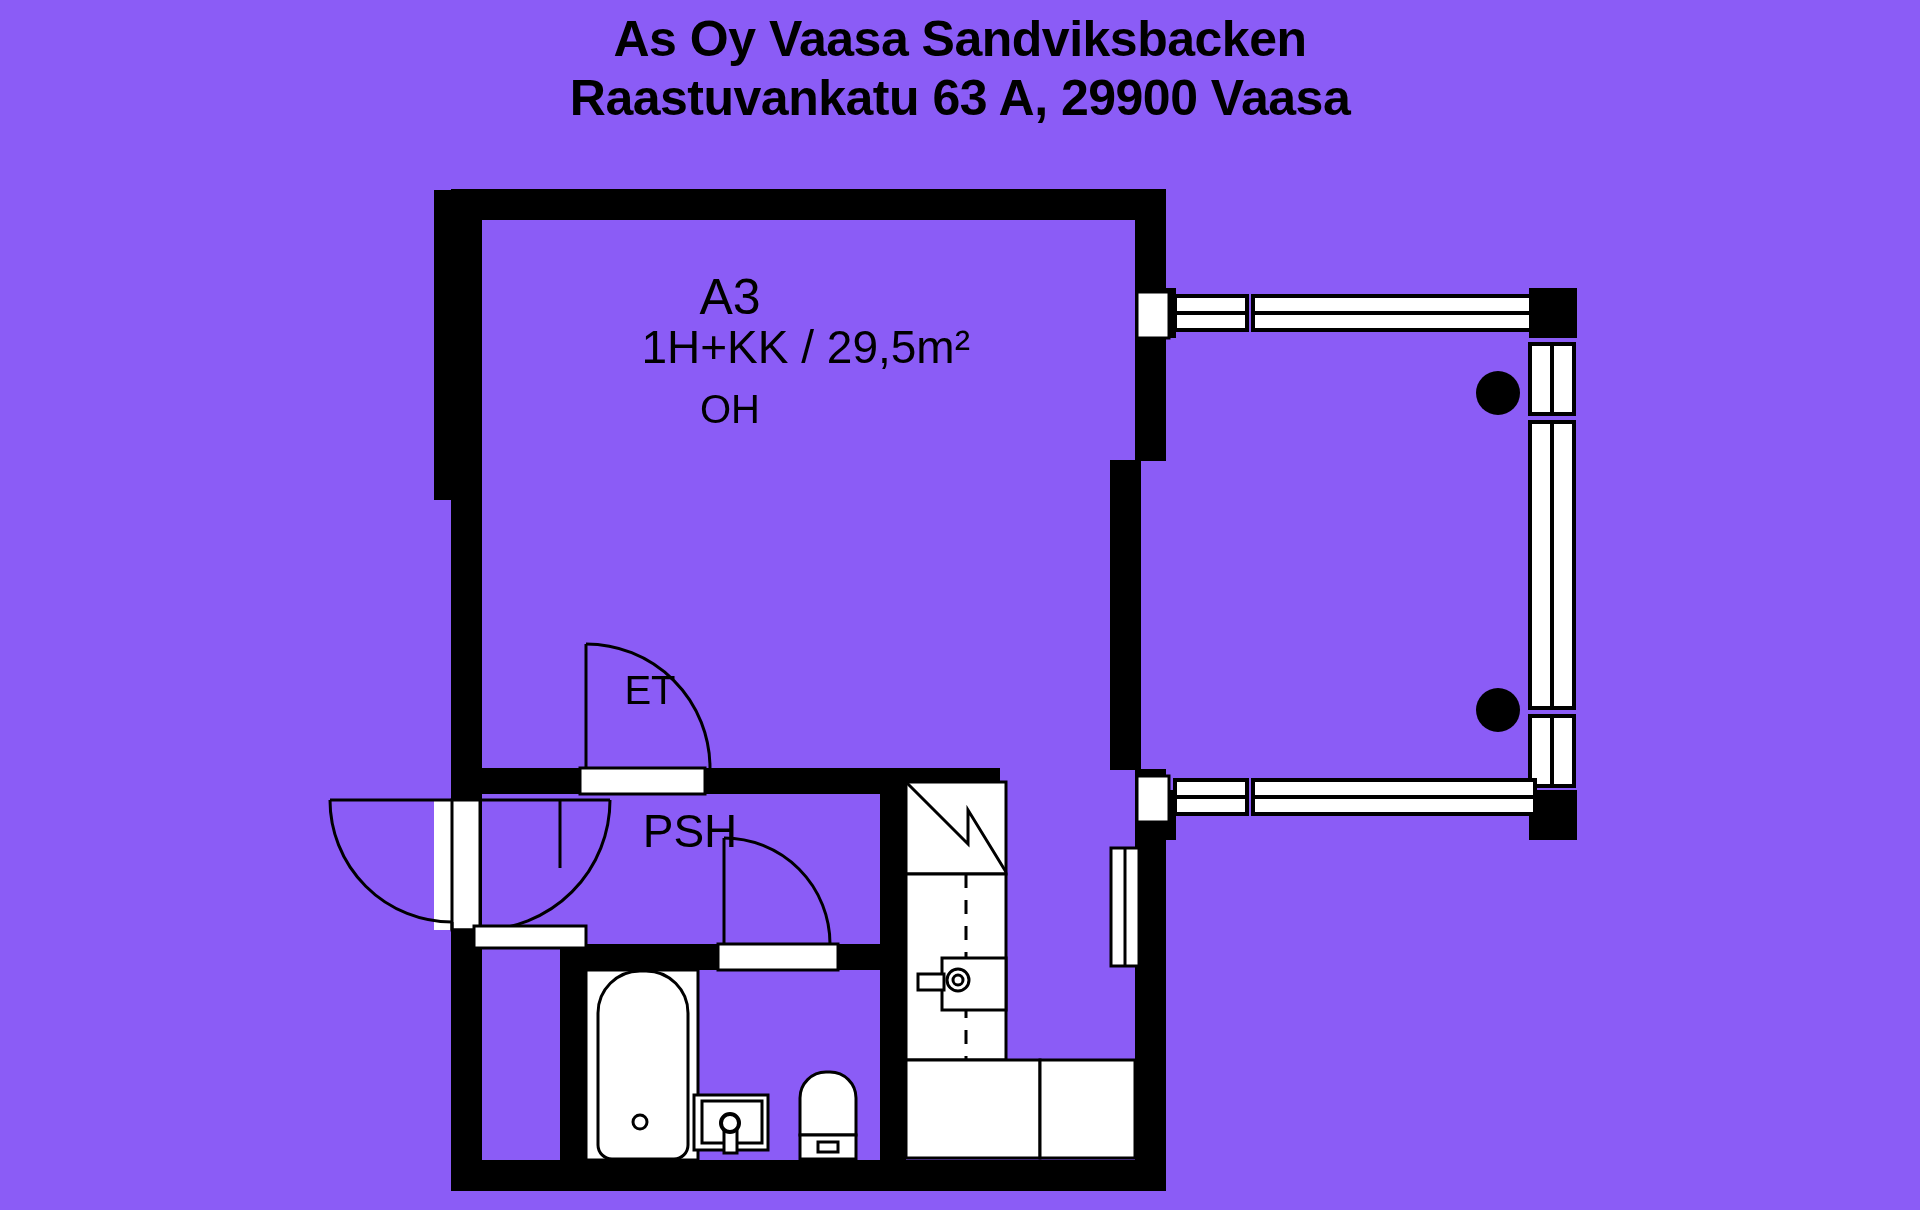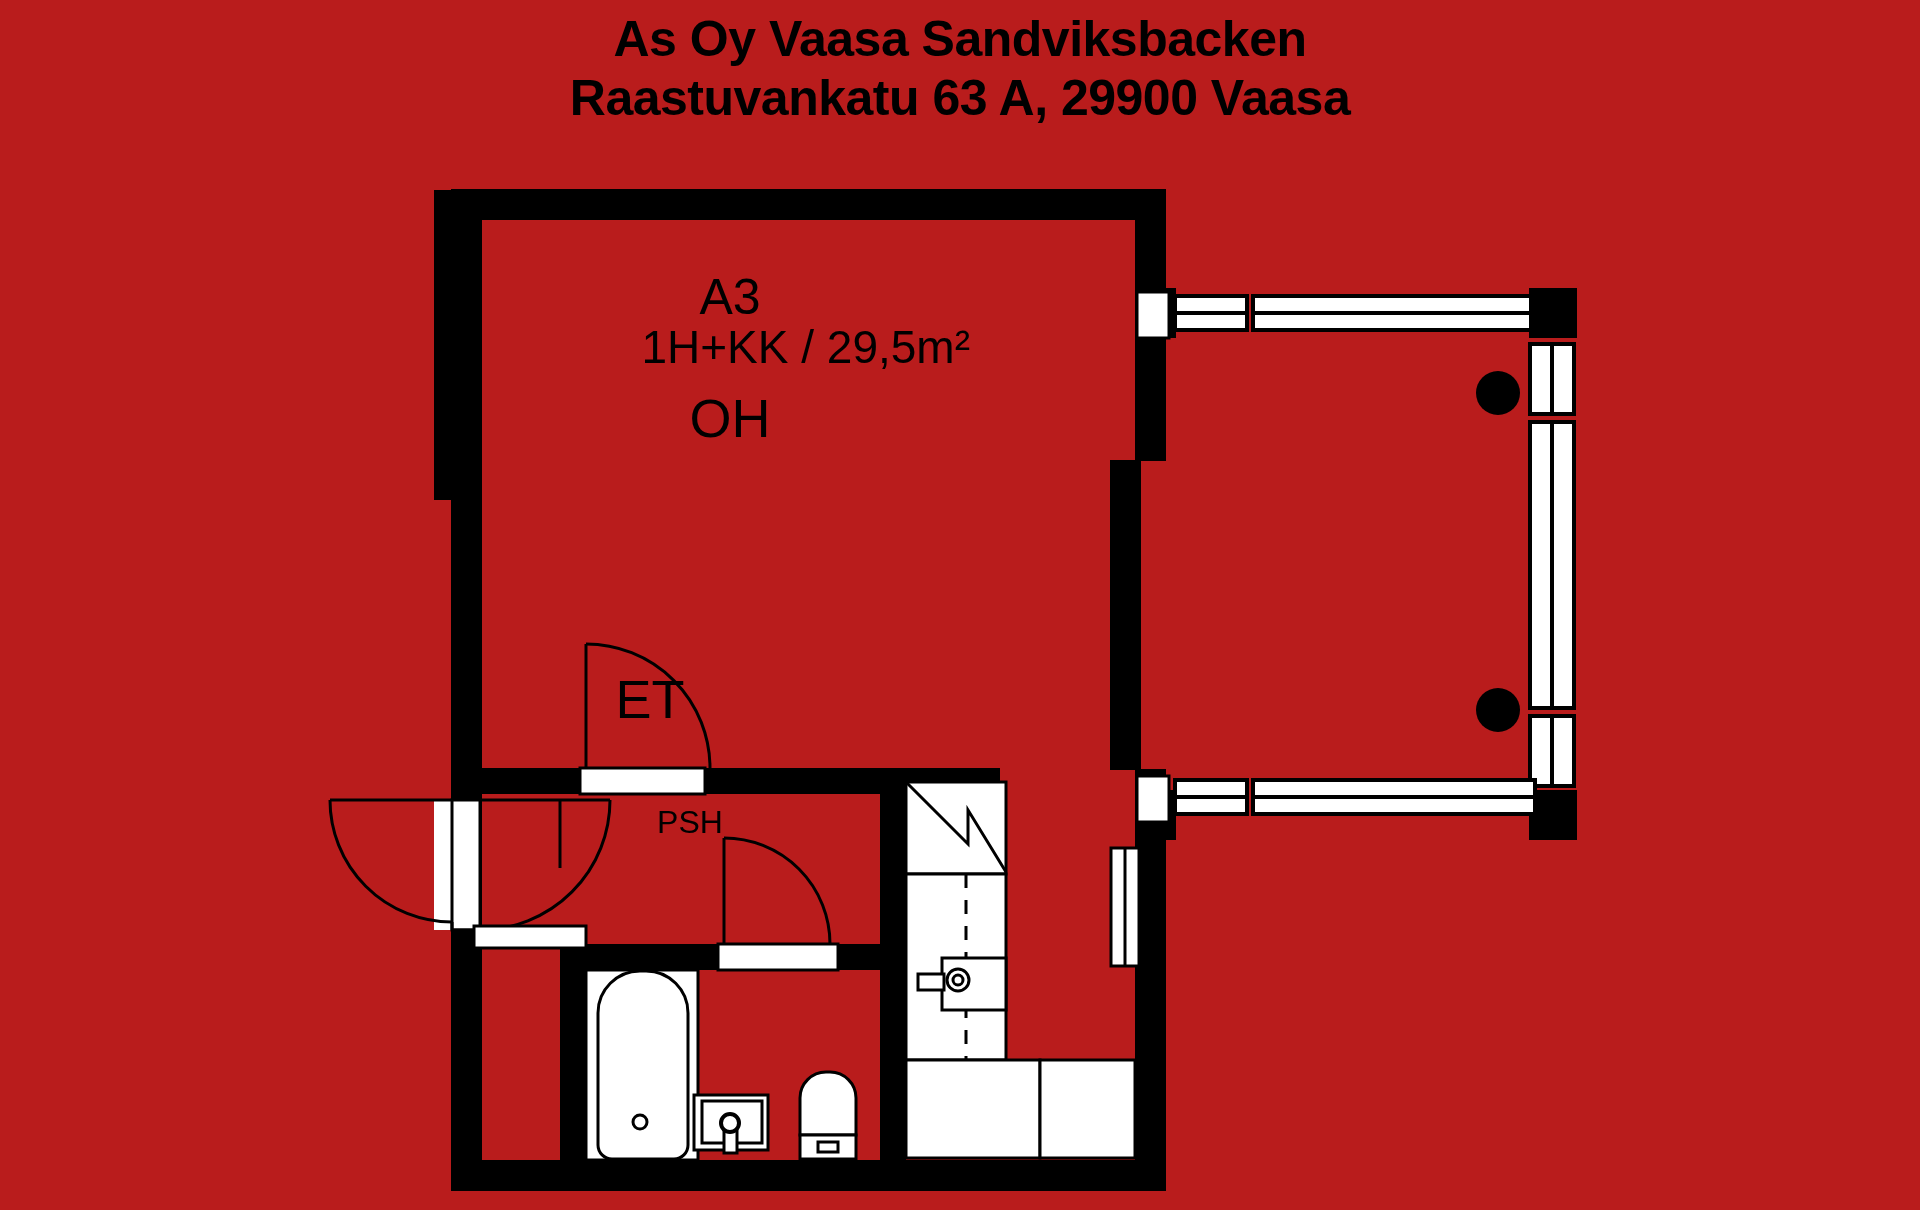--- a/index.html
+++ b/index.html
@@ -12,21 +12,21 @@
     height: 1210px;
     font-family: "Liberation Sans", sans-serif;
     color: #000000;
     overflow: hidden;
     position: relative;
   }
   #page {
     position: relative;
     width: 1920px;
     height: 1210px;
-    background: #b91c1c;
+    background: #8b5cf6;
   }
   .title-block {
     position: absolute;
     left: 0;
     top: 10px;
     width: 1920px;
     text-align: center;
     line-height: 1.18;
   }
   .title-line {
@@ -49,22 +49,22 @@
   .room-label {
     position: absolute;
     font-family: "Liberation Sans", sans-serif;
     color: #000;
     white-space: pre;
     text-align: center;
     pointer-events: none;
   }
   .lbl-unit   { font-size: 50px; font-weight: 400; }
   .lbl-area   { font-size: 46px; font-weight: 400; }
-  .lbl-room   { font-size: 54px; font-weight: 400; }
-  .lbl-room-sm{ font-size: 32px; font-weight: 400; }
+  .lbl-room   { font-size: 40px; font-weight: 400; }
+  .lbl-room-sm{ font-size: 46px; font-weight: 400; }
 </style>
 </head>
 <body>
 
 <div id="page">
 
   <div class="title-block">
     <span class="title-line">As Oy Vaasa Sandviksbacken</span>
     <span class="title-line">Raastuvankatu 63 A, 29900 Vaasa</span>
   </div>

